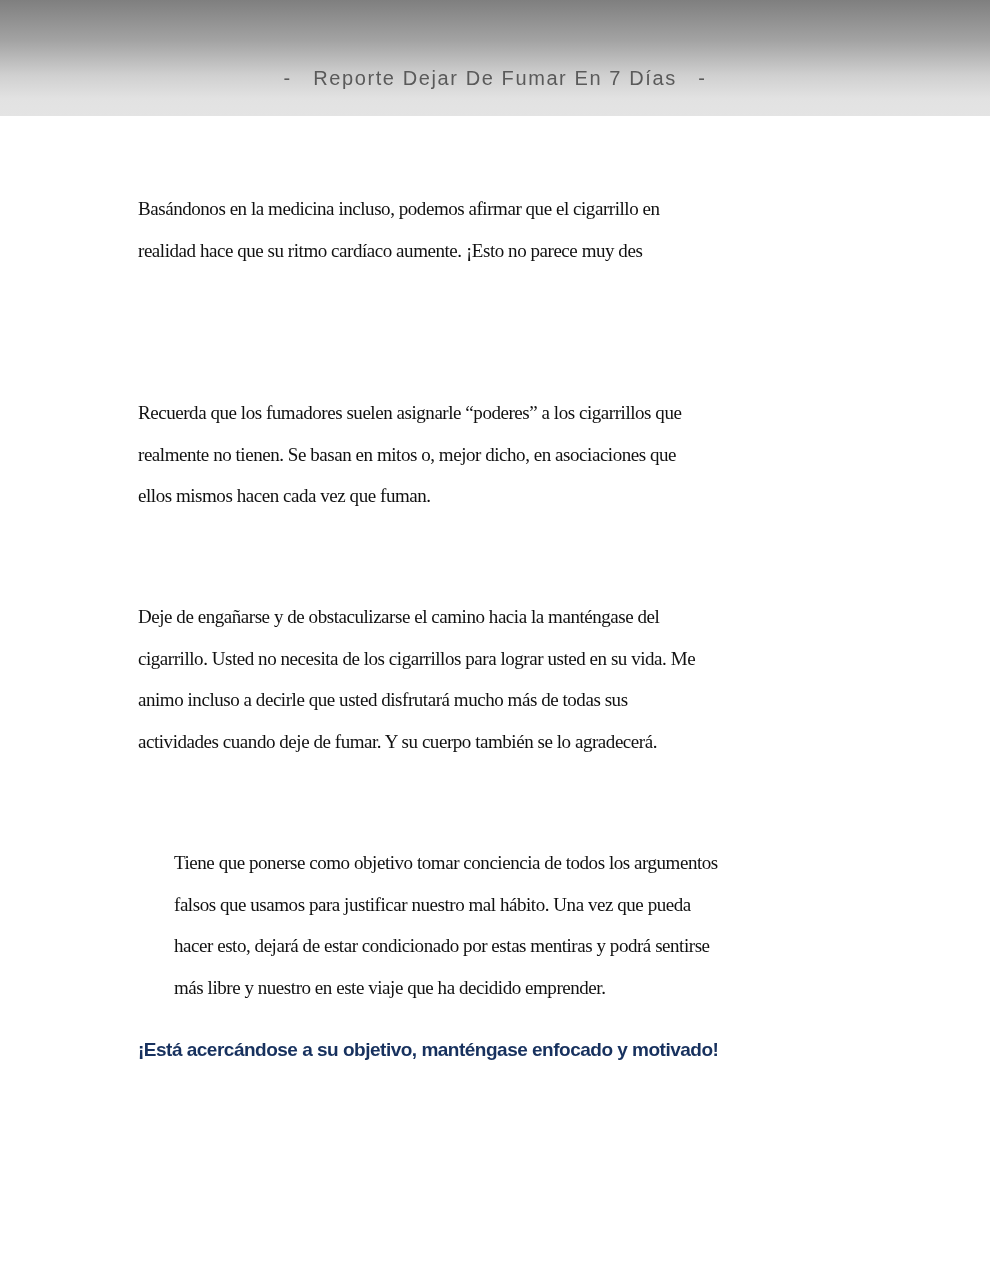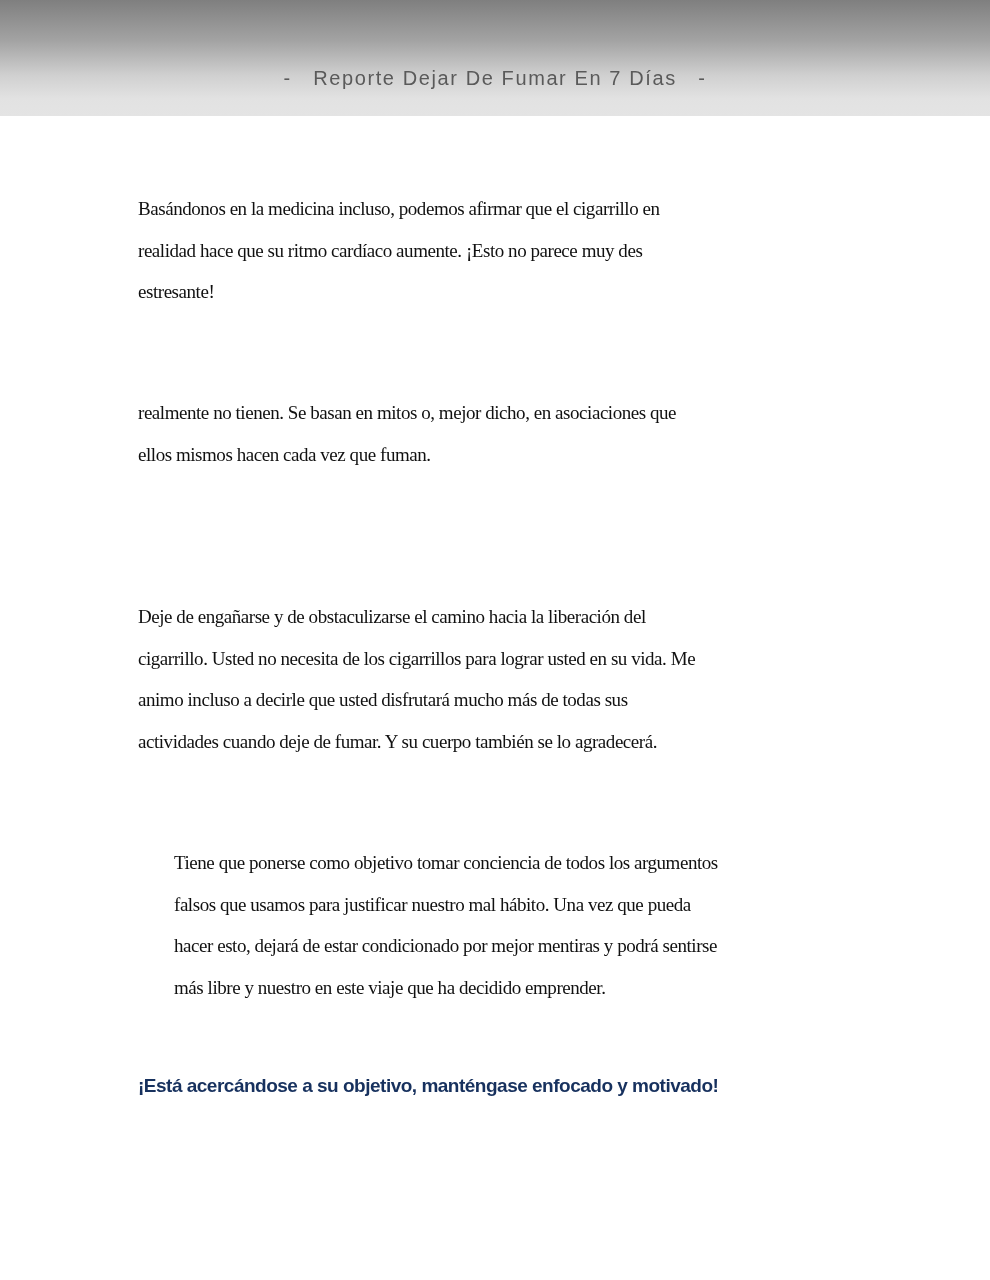--- a/index.html
+++ b/index.html
@@ -19,50 +19,50 @@
   .content { position: absolute; left: 138px; width: 720px; }
   .para {
     position: absolute; left: 0; width: 720px;
     font-family: Liberation Serif, serif; font-size: 19px; line-height: 41.5px;
     color: #111111; letter-spacing: -0.45px; word-spacing: 0px;
   }
   .line { display: block; white-space: nowrap; }
   .highlight {
     position: absolute; left: 0; width: 720px;
     font-family: "Liberation Sans", sans-serif; font-weight: bold; font-size: 19px;
-    line-height: 30px; color: #17315e; letter-spacing: -0.5px; white-space: nowrap; margin-top: 36px;
+    line-height: 30px; color: #17315e; letter-spacing: -0.5px; white-space: nowrap;
   }
 </style>
 </head>
 <body>
 
 <div class="header">
   <div class="header-title">-   Reporte Dejar De Fumar En 7 Días   -</div>
 </div>
 
 <div class="content" style="top:0;">
   <div class="para" style="top:188px;">
     <span class="line">Basándonos en la medicina incluso, podemos afirmar que el cigarrillo en</span>
     <span class="line">realidad hace que su ritmo cardíaco aumente. ¡Esto no parece muy des</span>
-    <span class="line">estresante!</span>
   </div>
 
   <div class="para" style="top:392px;">
+    <span class="line">Recuerda que los fumadores suelen asignarle “poderes” a los cigarrillos que</span>
     <span class="line">realmente no tienen. Se basan en mitos o, mejor dicho, en asociaciones que</span>
     <span class="line">ellos mismos hacen cada vez que fuman.</span>
   </div>
 
   <div class="para" style="top:596px;">
-    <span class="line">Deje de engañarse y de obstaculizarse el camino hacia la liberación del</span>
+    <span class="line">Deje de engañarse y de obstaculizarse el camino hacia la manténgase del</span>
     <span class="line">cigarrillo. Usted no necesita de los cigarrillos para lograr usted en su vida. Me</span>
     <span class="line">animo incluso a decirle que usted disfrutará mucho más de todas sus</span>
     <span class="line">actividades cuando deje de fumar. Y su cuerpo también se lo agradecerá.</span>
   </div>
 
   <div class="para" style="top:842px;margin-left:36px;">
     <span class="line">Tiene que ponerse como objetivo tomar conciencia de todos los argumentos</span>
     <span class="line">falsos que usamos para justificar nuestro mal hábito. Una vez que pueda</span>
-    <span class="line">hacer esto, dejará de estar condicionado por mejor mentiras y podrá sentirse</span>
+    <span class="line">hacer esto, dejará de estar condicionado por estas mentiras y podrá sentirse</span>
     <span class="line">más libre y nuestro en este viaje que ha decidido emprender.</span>
   </div>
 
   <div class="highlight" style="top:1035px;">¡Está acercándose a su objetivo, manténgase enfocado y motivado!</div>
 </div>
 
 </body></html>

